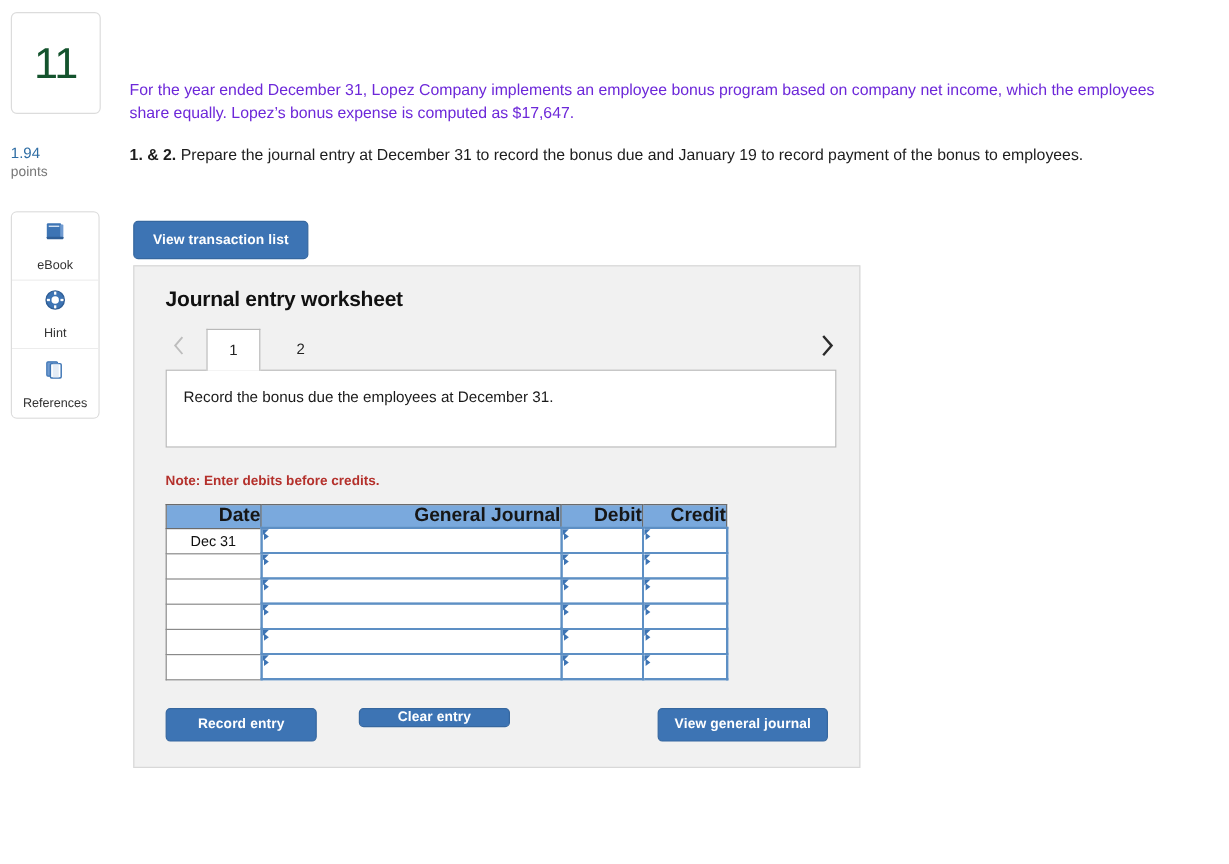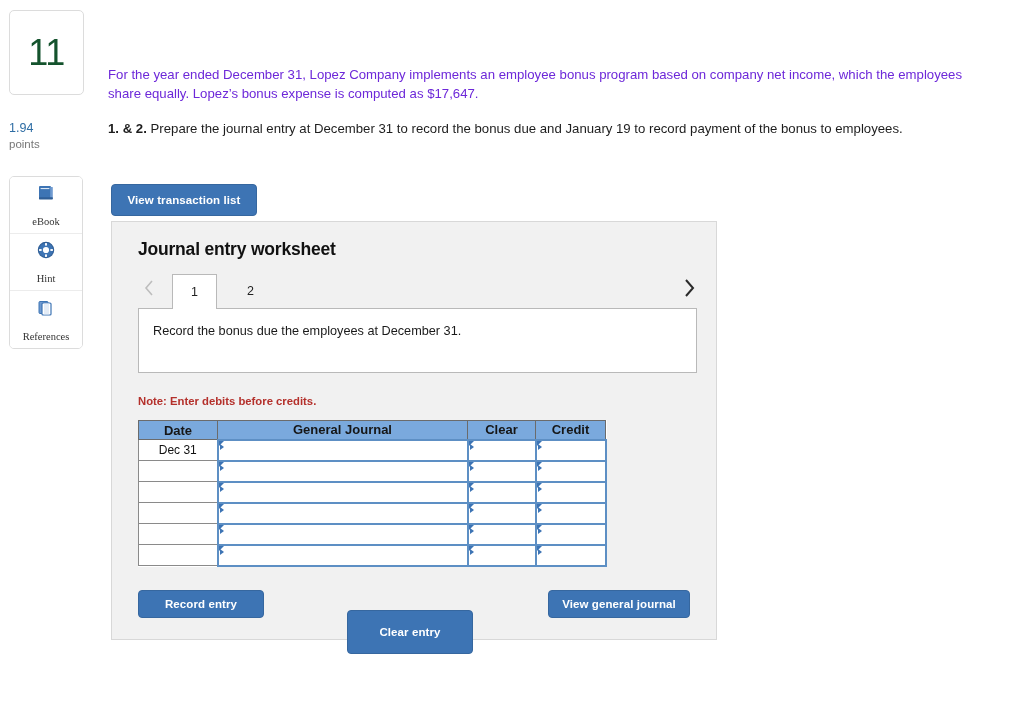--- a/index.html
+++ b/index.html
@@ -68,21 +68,20 @@
   .tool {
     height: 57px;
     border-bottom: 1px solid #ececec;
     display: flex;
     flex-direction: column;
     align-items: center;
     justify-content: center;
     gap: 13px;
     cursor: pointer;
     background: #fff;
-    font-family: Liberation Serif, serif;
   }
   .tool:last-child { border-bottom: none; }
   .tool-label {
     font-size: 10.5px;
     color: #333;
     line-height: 11px;
   }
   .tool-ico { width: 20px; height: 20px; display: block; }
 
   
@@ -210,26 +209,26 @@
     position: absolute;
     left: 26px; top: 198px;
     border-collapse: collapse;
     table-layout: fixed;
     border: 1px solid #8a8a8a;
     background: #fff;
   }
   .jtable th {
     background: #7aa9dd;
     border: 1px solid #6b6b6b;
-    font-size: 13px;
+    font-size: 16px;
     font-weight: bold;
     color: #161616;
     height: 19px;
     padding: 0;
-    text-align: center;
+    text-align: right;
   }
   .jtable td {
     height: 21px;
     padding: 0;
     background: #fff;
   }
   .c-date { width: 79px; }
   .c-gj   { width: 250px; }
   .c-deb  { width: 68px; }
   .c-cre  { width: 70px; }
@@ -264,22 +263,22 @@
   }
 
   
   .btn-record {
     position: absolute;
     left: 26px; top: 368px;
     width: 126px; height: 28px;
   }
   .btn-clear {
     position: absolute;
-    left: 187px; top: 388px;
-    width: 126px; height: 44px; margin-left: 48px;
+    left: 187px; top: 368px;
+    width: 126px; height: 16px;
   }
   .btn-viewgj {
     position: absolute;
     left: 436px; top: 368px;
     width: 142px; height: 28px;
   }
 </style>
 </head>
 <body>
 
@@ -377,21 +376,21 @@
       <colgroup>
         <col class="c-date">
           <col class="c-gj">
           <col class="c-deb">
           <col class="c-cre">
       </colgroup>
       <thead>
         <tr>
           <th>Date</th>
           <th>General Journal</th>
-          <th>Clear</th>
+          <th>Debit</th>
           <th>Credit</th>
         </tr>
       </thead>
       <tbody>
         <tr>
           <td class="cell-date">Dec 31</td>
           <td class="cell-input"></td>
           <td class="cell-input"></td>
           <td class="cell-input"></td>
         </tr>

